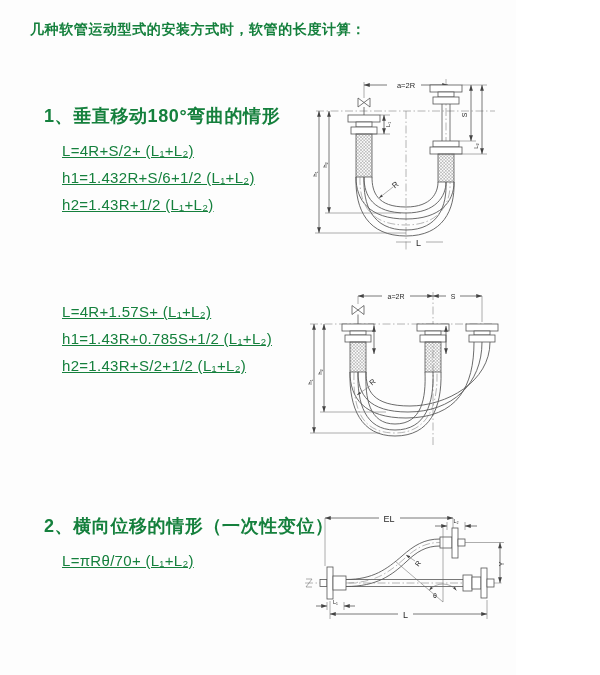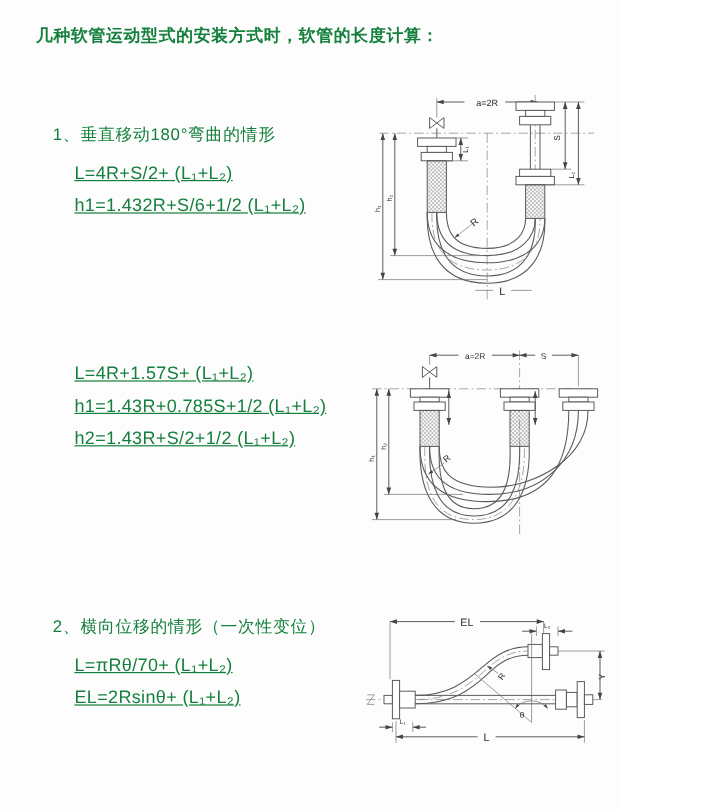--- a/index.html
+++ b/index.html
@@ -3,21 +3,21 @@
 <meta charset="utf-8">
 <style>
   html,body{margin:0;padding:0;background:#fff;}
   .page{
     position:relative;width:516px;height:675px;background:#fdfdfd;overflow:hidden;
     font-family:"Liberation Sans","DejaVu Sans",sans-serif;color:#15803d;
   }
   .title{position:absolute;left:30px;top:21px;font-size:14px;font-weight:700;letter-spacing:.6px;}
   .section{position:absolute;left:44px;}
   #sec1{top:104px} #sec2{top:298px} #sec3{top:514px}
-  .sec-heading{font-size:14px;font-weight:400;letter-spacing:.6px;margin:0 0 9px 0;}
+  .sec-heading{font-size:18px;font-weight:700;letter-spacing:.6px;margin:0 0 9px 0;}
   .formula{font-size:15px;margin-left:18px;height:27px;line-height:27px;letter-spacing:.3px;text-decoration:underline;}
   svg{position:absolute;overflow:visible;}
   svg text{font-family:"Liberation Sans","DejaVu Sans",sans-serif;fill:#2a2a2a;}
   .dline{stroke:#555;stroke-width:.8;fill:none}
   .hose{stroke:#5a5a5a;stroke-width:.9;fill:none}
   .thin{stroke:#6a6a6a;stroke-width:.55;fill:none}
   .cl{stroke:#7a7a7a;stroke-width:.55;fill:none;stroke-dasharray:8 2.5 1.5 2.5}
   .part{stroke:#555;stroke-width:.8;fill:#fff}
   .braid1{stroke:#555;stroke-width:.8;fill:url(#brd1)}
   .braid2{stroke:#555;stroke-width:.8;fill:url(#brd2)}
@@ -26,32 +26,32 @@
 <body>
 
 <div class="page">
 
   <div class="title">几种软管运动型式的安装方式时，软管的长度计算：</div>
 
   <div class="section" id="sec1">
     <div class="sec-heading">1、垂直移动180°弯曲的情形</div>
     <div class="formula">L=4R+S/2+ (L₁+L₂)</div>
     <div class="formula">h1=1.432R+S/6+1/2 (L₁+L₂)</div>
+    <div class="formula">h2=1.43R+1/2 (L₁+L₂)</div>
   </div>
 
   <div class="section" id="sec2">
     <div class="formula">L=4R+1.57S+ (L₁+L₂)</div>
     <div class="formula">h1=1.43R+0.785S+1/2 (L₁+L₂)</div>
     <div class="formula">h2=1.43R+S/2+1/2 (L₁+L₂)</div>
   </div>
 
   <div class="section" id="sec3">
     <div class="sec-heading">2、横向位移的情形（一次性变位）</div>
     <div class="formula">L=πRθ/70+ (L₁+L₂)</div>
-    <div class="formula">EL=2Rsinθ+ (L₁+L₂)</div>
   </div>
 
   <svg style="left:313px;top:70px" width="188" height="186" viewBox="0 0 188 186">
     <defs>
       <marker id="a1" viewBox="0 0 8 6" refX="7.6" refY="3" markerWidth="8" markerHeight="6" orient="auto-start-reverse">
         <path d="M0.4,0.6 L7.6,3 L0.4,5.4 Z" fill="#444"></path>
       </marker>
       <pattern id="brd1" patternUnits="userSpaceOnUse" width="3.2" height="3.2">
         <path d="M0,3.2 L3.2,0 M0,0 L3.2,3.2" stroke="#8a8a8a" stroke-width="0.45"></path>
       </pattern>

